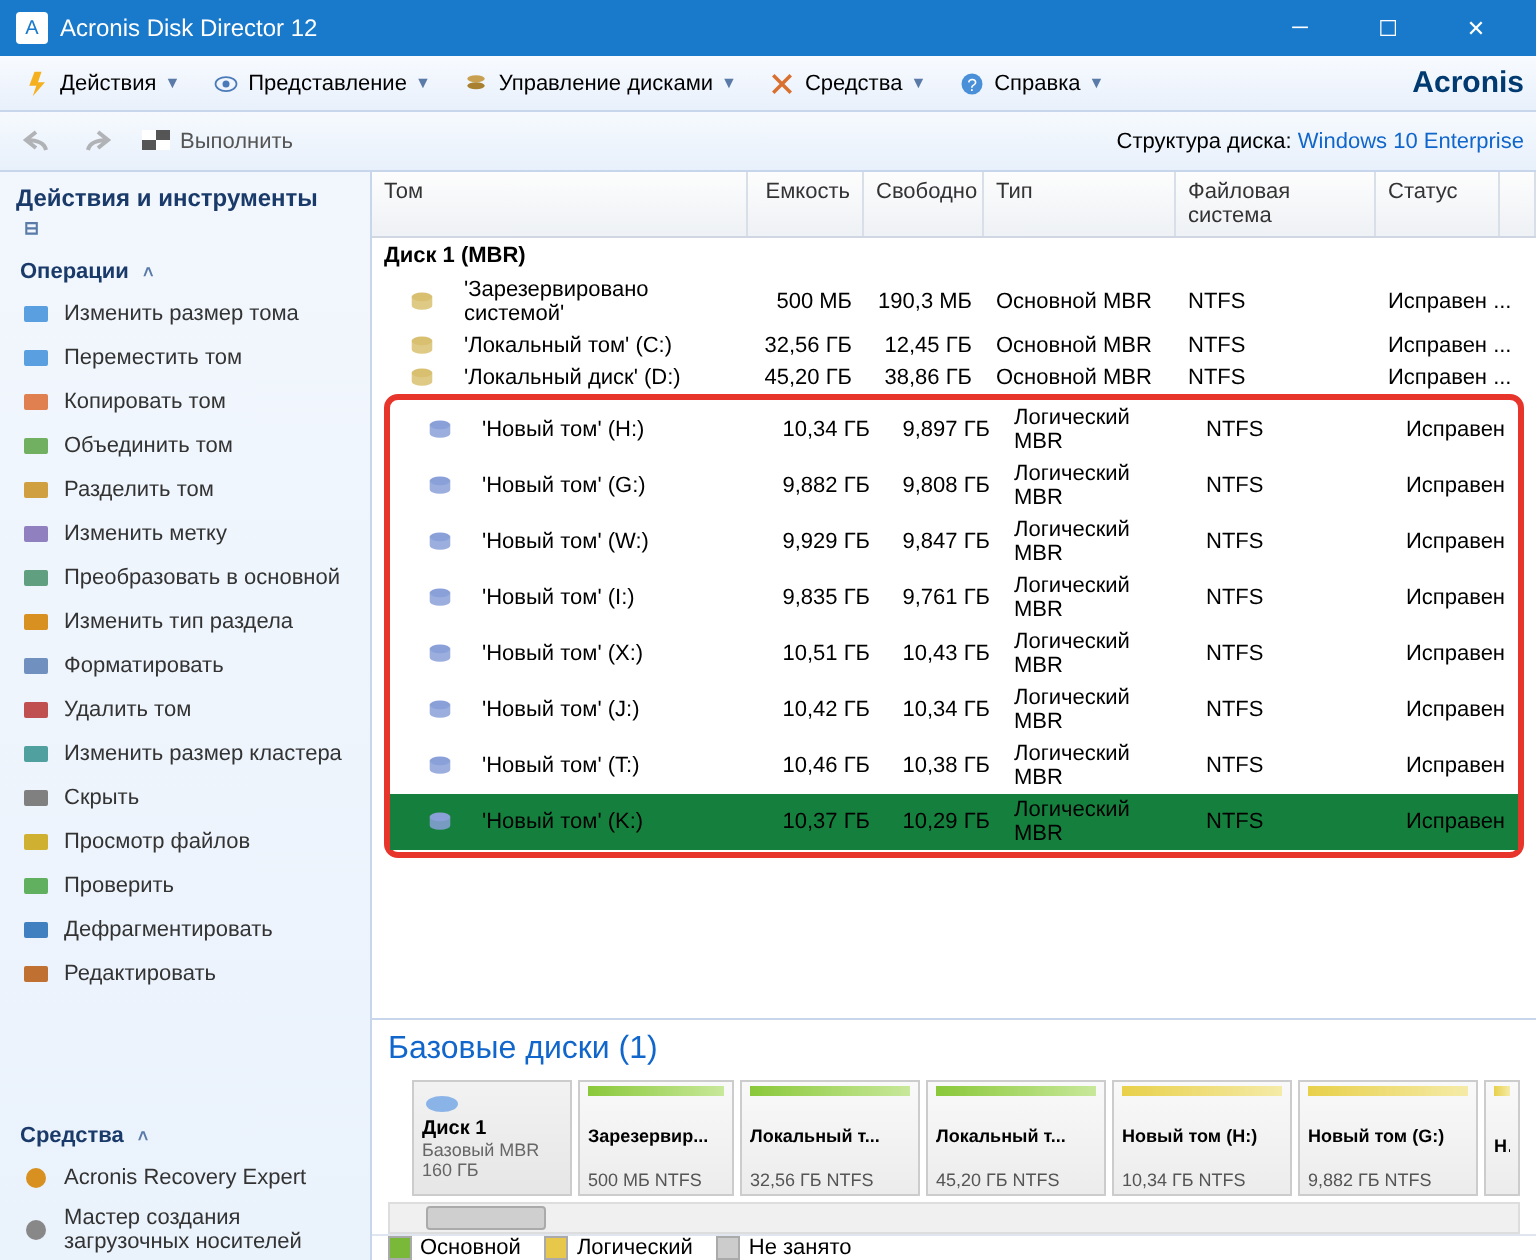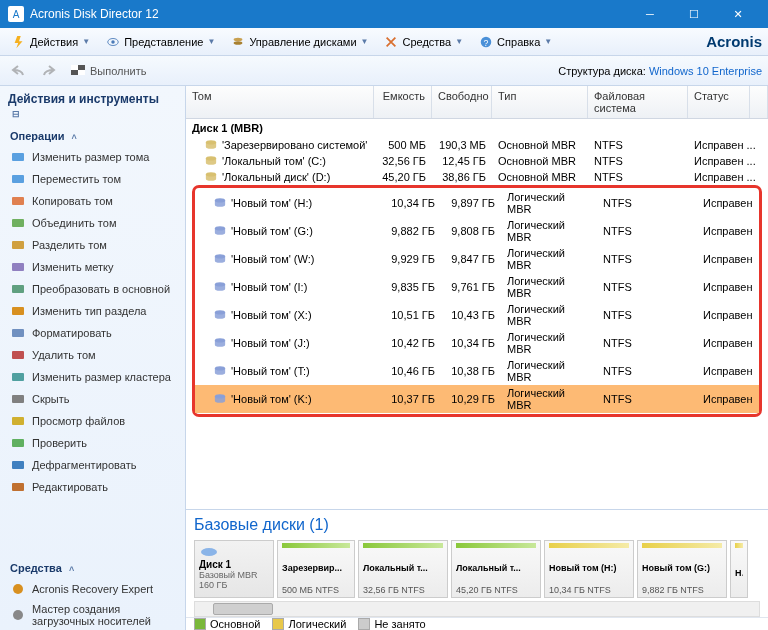--- a/index.html
+++ b/index.html
@@ -33,34 +33,34 @@
 .gh.tom { width: 188px; }
 .gh.cap { width: 58px; text-align: right; }
 .gh.free { width: 60px; text-align: right; }
 .gh.typ { width: 96px; }
 .gh.fs { width: 100px; }
 .gh.st { flex: 1; }
 .gh.last { width: 18px; }
 .grid-body { flex: 0 0 auto; }
 .group-row { font-weight: bold; padding: 3px 6px; background: #fff; }
 .row { display: flex; padding: 1px 0; font-size: 11px; align-items: center; }
-.row.sel { background: #fdba74; }
+.row.sel { background: #15803d; }
 .cell { padding: 1px 6px; }
-.cell.tom { width: 188px; display: flex; align-items: center; padding-left: 18px; }
+.cell.tom { width: 188px; display: flex; align-items: center; padding-left: 18px; gap: 10px; }
 .cell.cap { width: 58px; text-align: right; }
 .cell.free { width: 60px; text-align: right; }
 .cell.typ { width: 96px; }
 .cell.fs { width: 100px; }
 .cell.st { flex: 1; }
 .vol-icon { width: 14px; height: 12px; margin-right: 4px; flex-shrink: 0; }
 .highlight-box { border: 3px solid #e7352c; border-radius: 7px; margin: 0 6px; padding: 1px 0; }
 .whitespace { flex: 1; }
 .basic-disks { border-top: 1px solid #c7d6ea; padding: 4px 8px 0; }
 .bd-title { color: #1166cc; font-size: 16px; padding: 2px 0 6px; }
-.bd-row { display: flex; gap: 3px; align-items: stretch; height: 58px; }
+.bd-row { display: flex; gap: 3px; align-items: stretch; height: 58px; margin-left: 12px; }
 .bd-disk { width: 80px; background: linear-gradient(#f2f2f2,#e6e6e6); border: 1px solid #ccc; padding: 4px; font-size: 10px; display: flex; flex-direction: column; }
 .bd-disk .dname { font-weight: bold; }
 .bd-disk .dtype { color: #666; font-size: 9px; }
 .bd-vol { background: linear-gradient(#f9f9f9,#ececec); border: 1px solid #ccc; padding: 2px 4px; font-size: 9px; display: flex; flex-direction: column; justify-content: space-between; overflow: hidden; white-space: nowrap; }
 .bd-vol .vname { font-weight: bold; text-overflow: ellipsis; overflow: hidden; }
 .bd-vol .vinfo { color: #555; }
 .bd-bar { height: 5px; margin-bottom: 2px; }
 .bar-green { background: linear-gradient(90deg,#8ac83a,#c8e89a); }
 .bar-yellow { background: linear-gradient(90deg,#e8d04a,#f5eba8); }
 .bd-scroll { height: 16px; background: #f0f0f0; border: 1px solid #ddd; margin-top: 3px; position: relative; }

